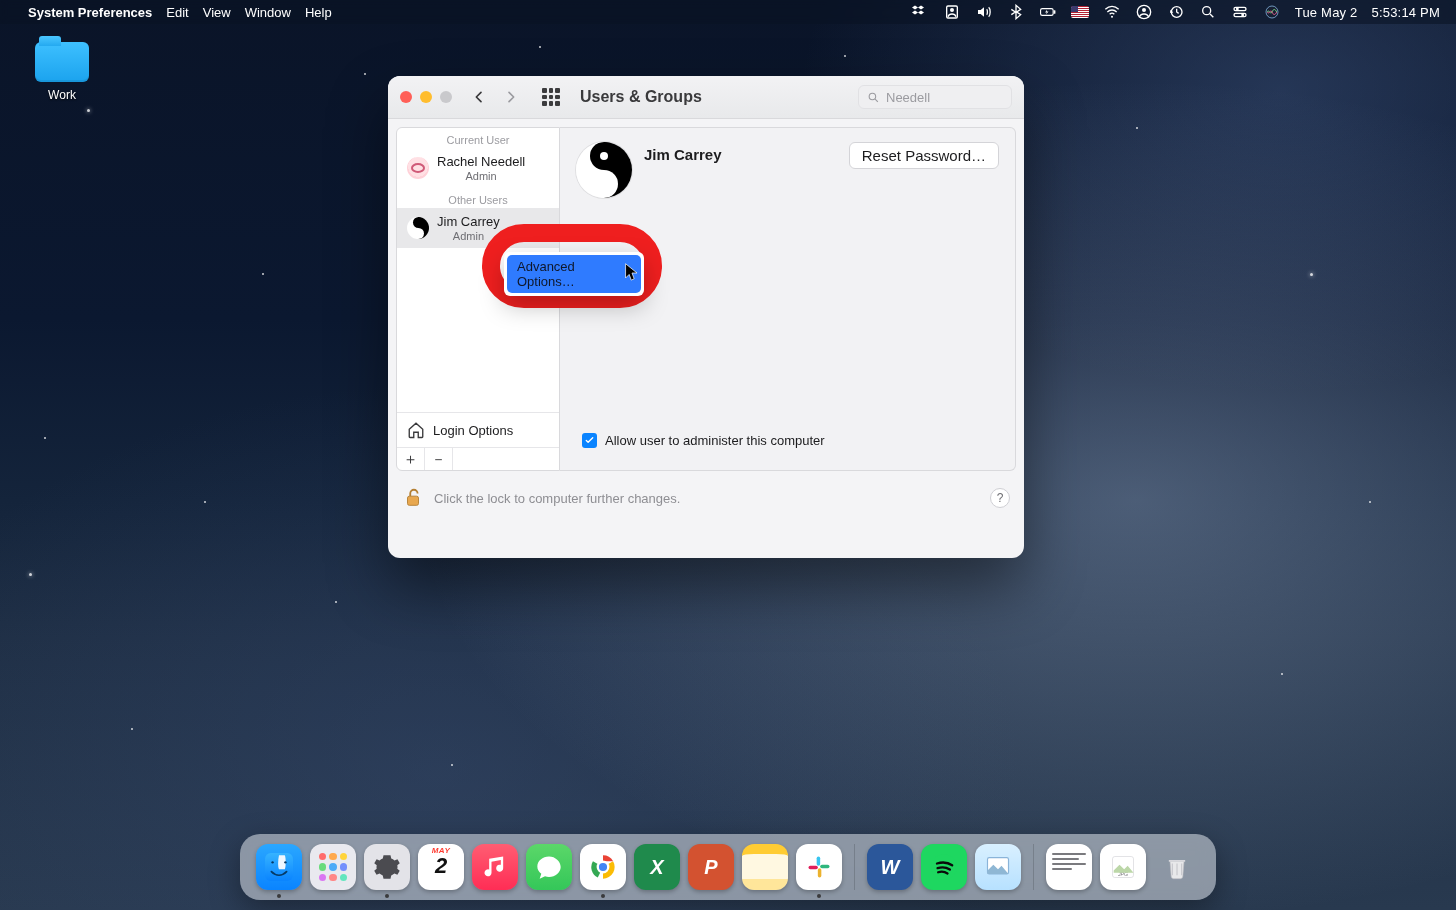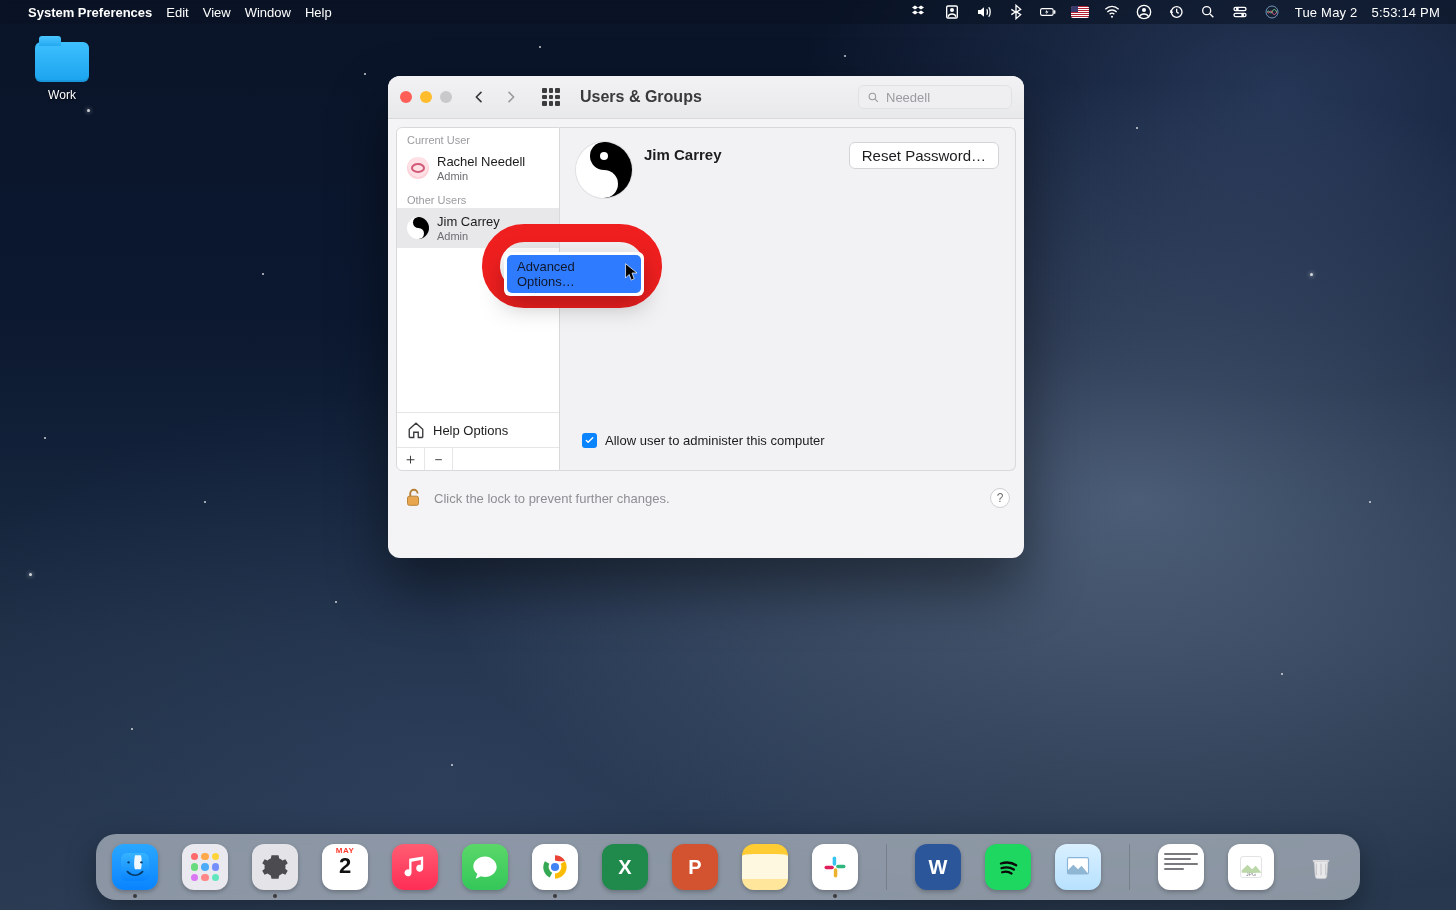--- a/index.html
+++ b/index.html
@@ -58,21 +58,21 @@
   .grid-icon{ width:18px; height:18px; display:inline-grid; grid-template-columns:repeat(3,1fr); grid-template-rows:repeat(3,1fr); gap:2px; margin:0 10px; }
   .grid-icon span{background:#3c3c3e;border-radius:1px;}
   .chev{width:22px;height:22px;border-radius:6px;display:flex;align-items:center;justify-content:center;color:#9b9ba0;}
   .chev.active{color:#3a3a3c;}
   .title-text{font-weight:700;color:#3a3a3c;}
   .search{ margin-left:auto; width:154px; height:24px; background:#efeff1; border:1px solid #e1e1e4; border-radius:6px; display:flex; align-items:center; padding:0 8px; gap:6px; color:#9b9ba0; font-size:13px;}
   .search svg{width:13px;height:13px;fill:#9b9ba0;}
 
   
   .content{ display:flex; height:360px; padding:8px; }
-  .sidebar{ width:164px; border:1px solid #d9d9dc; border-radius:6px 0 0 6px; background:#fff; display:flex; flex-direction:column; }
+  .sidebar{ width:164px; border:1px solid #d9d9dc; border-radius:6px 0 0 6px; background:#fff; display:flex; flex-direction:column;text-align:center; }
   .section-label{ font-size:11px; color:#9b9ba0; padding:6px 10px 2px; }
   .user-item{ display:flex; align-items:center; gap:8px; padding:6px 10px; cursor:default; }
   .user-item .name{ font-size:13px; color:#1c1c1e;}
   .user-item .sub{ font-size:11px; color:#6e6e73; margin-top:1px;}
   .user-item.selected{ background:#e8e8ea; }
   .av{ width:22px; height:22px; border-radius:50%; background:#ddd; display:flex;align-items:center;justify-content:center;}
   .av.face{ background:radial-gradient(circle at 50% 45%, #ffe0e4 0 60%, #ffd1d8 60% 100%); position:relative;}
   .av.face::after{content:"";position:absolute;width:10px;height:6px;border:2px solid #d05a78;border-radius:50%;top:6px;left:4px;}
   .av.yy{ background:conic-gradient(#000 0 50%, #fff 0 100%); position:relative; overflow:hidden;}
   .av.yy::before,.av.yy::after{content:"";position:absolute;width:11px;height:11px;border-radius:50%;}
@@ -106,21 +106,21 @@
   .help{ margin-left:auto; width:20px; height:20px; border-radius:50%; border:1px solid #cfcfd4; display:flex; align-items:center; justify-content:center; color:#6e6e73; font-size:12px; background:#fff; }
 
   
   .context-menu{ position:absolute; left:504px; top:252px; width:140px; background:#fff; border-radius:6px; padding:3px; box-shadow:0 10px 24px rgba(0,0,0,.25); z-index:30; }
   .cm-item{ padding:4px 10px; border-radius:5px; background:#2f7bff; color:#0f172a; font-size:13px; }
   .callout{ position:absolute; left:482px; top:224px; width:180px; height:84px; border:18px solid #ef1f1f; border-radius:46px; z-index:28; }
   .cursor{ position:absolute; left:624px; top:263px; z-index:31; }
   .cursor svg{ width:16px; height:20px; }
 
   
-  .dock{ position:absolute; left:50%; transform:translateX(-50%); bottom:10px; display:flex; align-items:center; gap:24px; padding:10px 16px; border-radius:20px; background:rgba(210,215,222,.58); box-shadow:0 10px 30px rgba(0,0,0,.35); backdrop-filter: blur(8px); }
+  .dock{ position:absolute; left:50%; transform:translateX(-50%); bottom:10px; display:flex; align-items:center; gap:8px; padding:10px 16px; border-radius:20px; background:rgba(210,215,222,.58); box-shadow:0 10px 30px rgba(0,0,0,.35); backdrop-filter: blur(8px); font-style: italic; }
   .dock .sep{ width:1px; height:46px; background:rgba(0,0,0,.15); margin:0 4px; }
   .di{ width:46px; height:46px; border-radius:12px; display:flex; align-items:center; justify-content:center; box-shadow:0 2px 4px rgba(0,0,0,.25); position:relative; }
   .di .dot{ position:absolute; bottom:-8px; left:50%; transform:translateX(-50%); width:4px; height:4px; border-radius:50%; background:#3a3a3c; }
   .di svg{ width:28px; height:28px; }
 
   .di.finder{ background:linear-gradient(#2aa7ff,#0a84ff); }
   .di.launch{ background:#e9e9ef; }
   .di.launch .g{display:grid;grid-template-columns:repeat(3,1fr);grid-template-rows:repeat(3,1fr);gap:3px;width:28px;height:28px;}
   .di.launch .g span{border-radius:4px;}
   .di.settings{ background:#e3e3e8; }
@@ -311,21 +311,21 @@
         <div>
           <div class="name">Jim Carrey</div>
           <div class="sub">Admin</div>
         </div>
       </div>
       <div class="spacer"></div>
       <div class="login-options">
         <svg viewBox="0 0 24 24" width="18" height="18">
             <path d="M3 11l9-8 9 8v10a1 1 0 0 1-1 1h-5v-7h-6v7H4a1 1 0 0 1-1-1z" fill="none" stroke="#3a3a3c" stroke-width="1.8"></path>
           </svg>
-        <span>Help Options</span>
+        <span>Login Options</span>
       </div>
       <div class="pm-row">
         <span class="pm-btn">＋</span>
         <span class="pm-btn">－</span>
       </div>
     </div>
 
     <div class="maincol">
       <div class="user-header">
         <div class="big-av">
@@ -346,21 +346,21 @@
     </div>
   </div>
 
   <div class="lock-row">
     <span class="lock">
       <svg viewBox="0 0 24 24" width="22" height="22">
           <rect x="6" y="10" width="12" height="10" rx="2" fill="#e8a74e" stroke="#b47f33"></rect>
           <path d="M9 10V7a4 4 0 0 1 8 0" fill="none" stroke="#b47f33" stroke-width="2"></path>
         </svg>
     </span>
-    <span class="text">Click the lock to prevent further changes.</span>
+    <span class="text">Click the lock to computer further changes.</span>
     <span class="help">?</span>
   </div>
 </div>
 
 <div class="callout"></div>
 <div class="context-menu">
   <div class="cm-item">Advanced Options…</div>
 </div>
 <div class="cursor">
   <svg viewBox="0 0 20 28">

